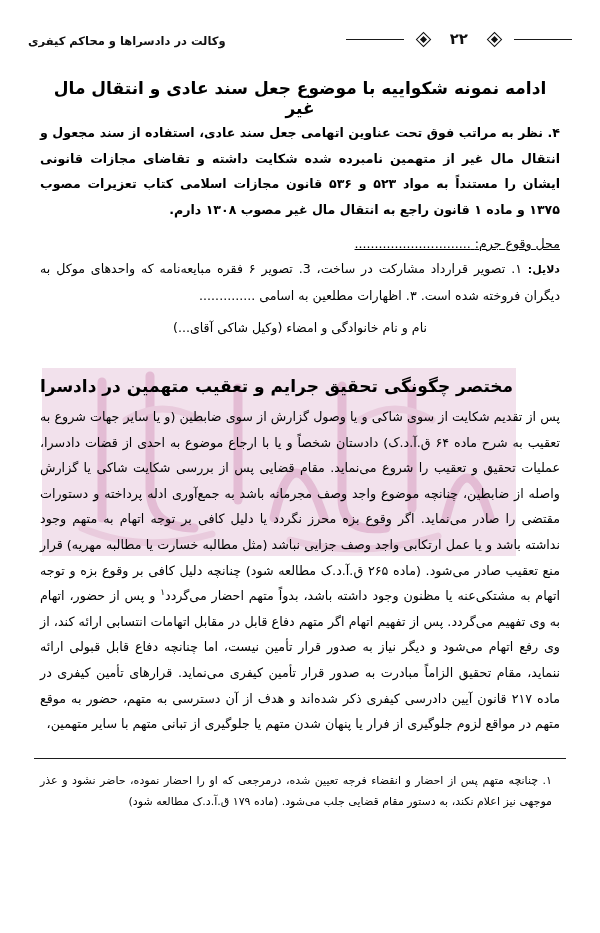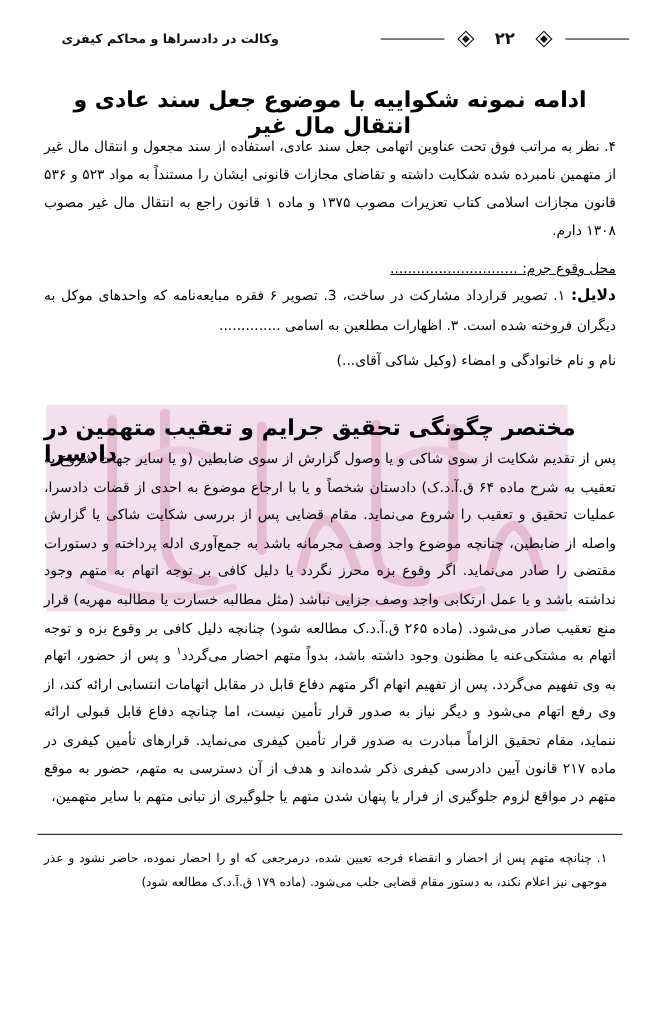--- a/index.html
+++ b/index.html
@@ -22,23 +22,22 @@
 
   
   .running-head {
     position: absolute;
     top: 22px;
     left: 28px;
     right: 28px;
     height: 26px;
     display: flex;
     flex-direction: row-reverse;
-    align-items: center;
+    align-items: flex-end;
     justify-content: space-between;
-    margin-left: 28px;
   }
   .running-head-title {
     font-size: 11.5px;
     font-weight: bold;
     color: #111;
     letter-spacing: 0;
     white-space: nowrap;
     direction: rtl;
   }
   .folio {
@@ -74,21 +73,21 @@
     color: #111;
     direction: rtl;
   }
 
   
   .section-title {
     position: absolute;
     right: 40px;
     left: 40px;
     text-align: center;
-    font-size: 20px;
+    font-size: 17px;
     font-weight: bold;
     direction: rtl;
     color: #000;
     letter-spacing: -0.2px;
   }
   .title-shekvaiyeh { top: 78px; }
   .title-tahghigh   { top: 376px; text-align: left; }
 
   
   .block {
@@ -98,20 +97,21 @@
     text-align-last: right;
     color: #000;
     font-size: 12.6px;
     line-height: 25.5px;
   }
   .numbered-item {
     top: 120px;
     right: 40px;
     left: 40px;
     text-indent: 0;
+    font-weight: bold;
   }
 
   .fields-row {
     position: absolute;
     top: 232px;
     right: 40px;
     left: 40px;
     direction: rtl;
     display: flex;
     flex-direction: row;
@@ -124,28 +124,28 @@
     white-space: nowrap;
     text-decoration: underline;
   }
   .dots { letter-spacing: 0.5px; }
 
   .evidence {
     top: 256px;
     right: 40px;
     left: 40px;
   }
-  .evidence .lead { font-weight: bold; font-size: 14px; }
+  .evidence .lead { font-weight: bold; font-size: 11px; }
 
   .signature {
     position: absolute;
     top: 320px;
     right: 40px;
     left: 40px;
-    text-align: right;
+    text-align: center;
     direction: rtl;
     font-size: 12.6px;
     color: #000;
   }
 
   .main-body {
     top: 404px;
     right: 40px;
     left: 40px;
     line-height: 25.6px;

